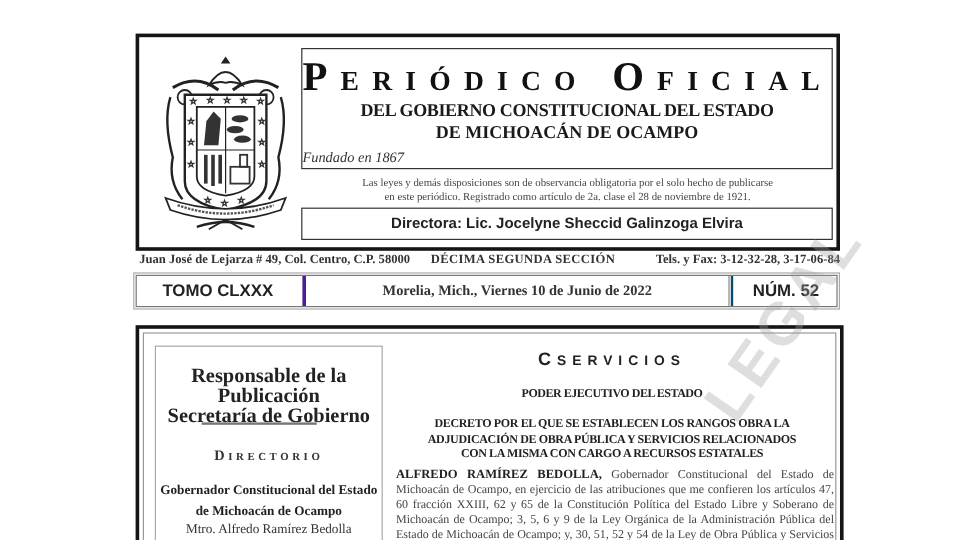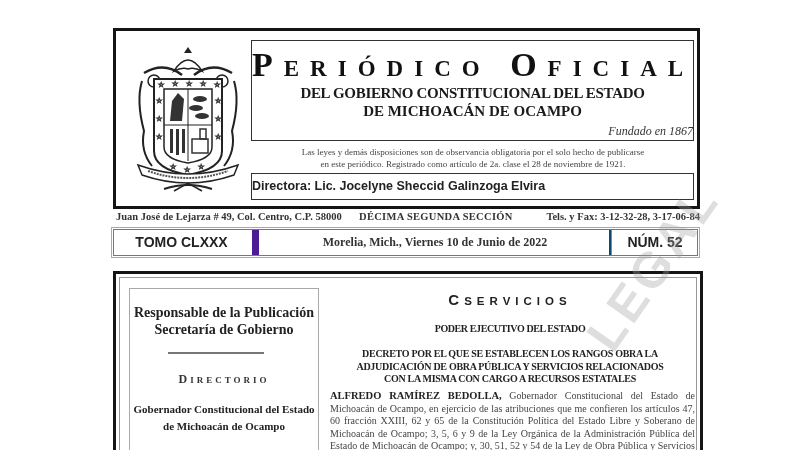--- a/index.html
+++ b/index.html
@@ -22,65 +22,65 @@
   #title-main {
     left:0; top:6px; width:100%; text-align:right;
     font-size:34px; font-weight:bold; letter-spacing:11px; line-height:36px; color:#111;
   }
   #title-main .sc { font-size:23px; }
   #subtitle1, #subtitle2 {
     left:0; width:100%; text-align:center; font-size:15px; font-weight:bold; color:#1a1a1a;
   }
   #subtitle1 { top:44px; letter-spacing:-0.3px; }
   #subtitle2 { top:62px; }
-  #founded { left:0; top:83px; width:100%; text-align:right; font-size:12px; font-style:italic; color:#333; }
+  #founded { left:0; top:83px; width:100%; text-align:left; font-size:12px; font-style:italic; color:#333; }
 
   #legal-note {
     left:135px; top:116px; width:444px; text-align:center;
     font-size:9px; line-height:11.5px; color:#444;
   }
   #director-box {
     left:135px; top:142px; width:441px; height:25px;
     border:1.5px solid #333;
     font-family:"Liberation Sans", sans-serif; font-weight:bold; font-size:12.5px;
-    text-align:left; line-height:25px; color:#222;
+    text-align:center; line-height:25px; color:#222;
   }
 
   
   #address-line {
     left:116px; top:211px; width:584px; height:14px; font-size:10.5px; font-weight:bold; color:#333;
   }
   #addr-left { left:0; top:0; }
   #addr-section { left:243px; top:0; letter-spacing:0.3px; }
   #addr-tel { right:0; top:0; }
 
   
   #tomo-bar {
     left:113px; top:229px; width:583px; height:25px;
     border:1px solid #777; outline:1px solid #aaa; outline-offset:1px;
   }
   .tomo-cell { position:absolute; top:0; height:25px; line-height:25px; text-align:center; }
   #tomo-vol { left:0; width:135px; font-family:"Liberation Sans", sans-serif; font-weight:bold; font-size:14px; color:#222; }
-  #tomo-date { left:138px; width:352px; font-weight:bold; font-size:12px; color:#333; border-left:7px solid #4c1d95; border-right:1px solid #888; }
+  #tomo-date { left:138px; width:352px; font-weight:bold; font-size:12px; color:#333; border-left:3px solid #4c1d95; border-right:1px solid #888; }
   #tomo-num { left:495px; width:88px; font-family:"Liberation Sans", sans-serif; font-weight:bold; font-size:14px; color:#222; border-left:2px solid #0c4a6e; }
 
   
   #content-frame {
     left:113px; top:271px; width:584px; height:200px;
     border:3px solid #151515;
   }
   #content-inner {
     left:3px; top:3px; right:3px; bottom:3px; border:1px solid #999;
   }
   #sidebar {
     left:9px; top:10px; width:188px; height:200px;
     border:1px solid #aaa;
     text-align:center;
   }
-  #sb-resp { left:0; top:15px; width:100%; font-size:14px; font-weight:bold; line-height:17px; color:#222; }
+  #sb-resp { left:0; top:15px; width:100%; font-size:17px; font-weight:bold; line-height:17px; color:#222; }
   #sb-sep { left:38px; top:63px; width:96px; height:2px; background:#777; }
   #sb-dir { left:0; top:83px; width:100%; font-size:9px; font-weight:bold; letter-spacing:3px; color:#333; }
   #sb-dir .cap { font-size:12px; }
   #sb-gov { left:0; top:112px; width:100%; font-size:11px; font-weight:bold; line-height:17px; color:#222; }
   #sb-name { left:0; top:146px; width:100%; font-size:11px; color:#333; }
 
   #main-col { left:205px; top:0; width:370px; height:200px; }
   #contenido-title {
     left:0; top:13px; width:100%; text-align:center;
     font-family:"Liberation Sans", sans-serif; font-weight:bold; font-size:15px; letter-spacing:5px; color:#222;
@@ -197,20 +197,21 @@
       <div id="sb-resp" class="abs">
         <div>Responsable de la Publicación</div>
         <div>Secretaría de Gobierno</div>
       </div>
       <div id="sb-sep" class="abs"></div>
       <div id="sb-dir" class="abs"><span class="cap">D</span><span>IRECTORIO</span></div>
       <div id="sb-gov" class="abs">
         <div>Gobernador Constitucional del Estado</div>
         <div>de Michoacán de Ocampo</div>
       </div>
+      <div id="sb-name" class="abs">Mtro. Alfredo Ramírez Bedolla</div>
     </div>
 
     <div id="main-col" class="abs">
       <div id="watermark" class="abs">LEGAL</div>
       <div id="contenido-title" class="abs"><span>C</span><span class="sm">SERVICIOS</span></div>
       <div id="poder" class="abs">PODER EJECUTIVO DEL ESTADO</div>
       <div id="decreto" class="abs">
         <div>DECRETO POR EL QUE SE ESTABLECEN LOS RANGOS OBRA LA</div>
         <div>ADJUDICACIÓN DE OBRA PÚBLICA Y SERVICIOS RELACIONADOS</div>
         <div>CON LA MISMA CON CARGO A RECURSOS ESTATALES</div>

